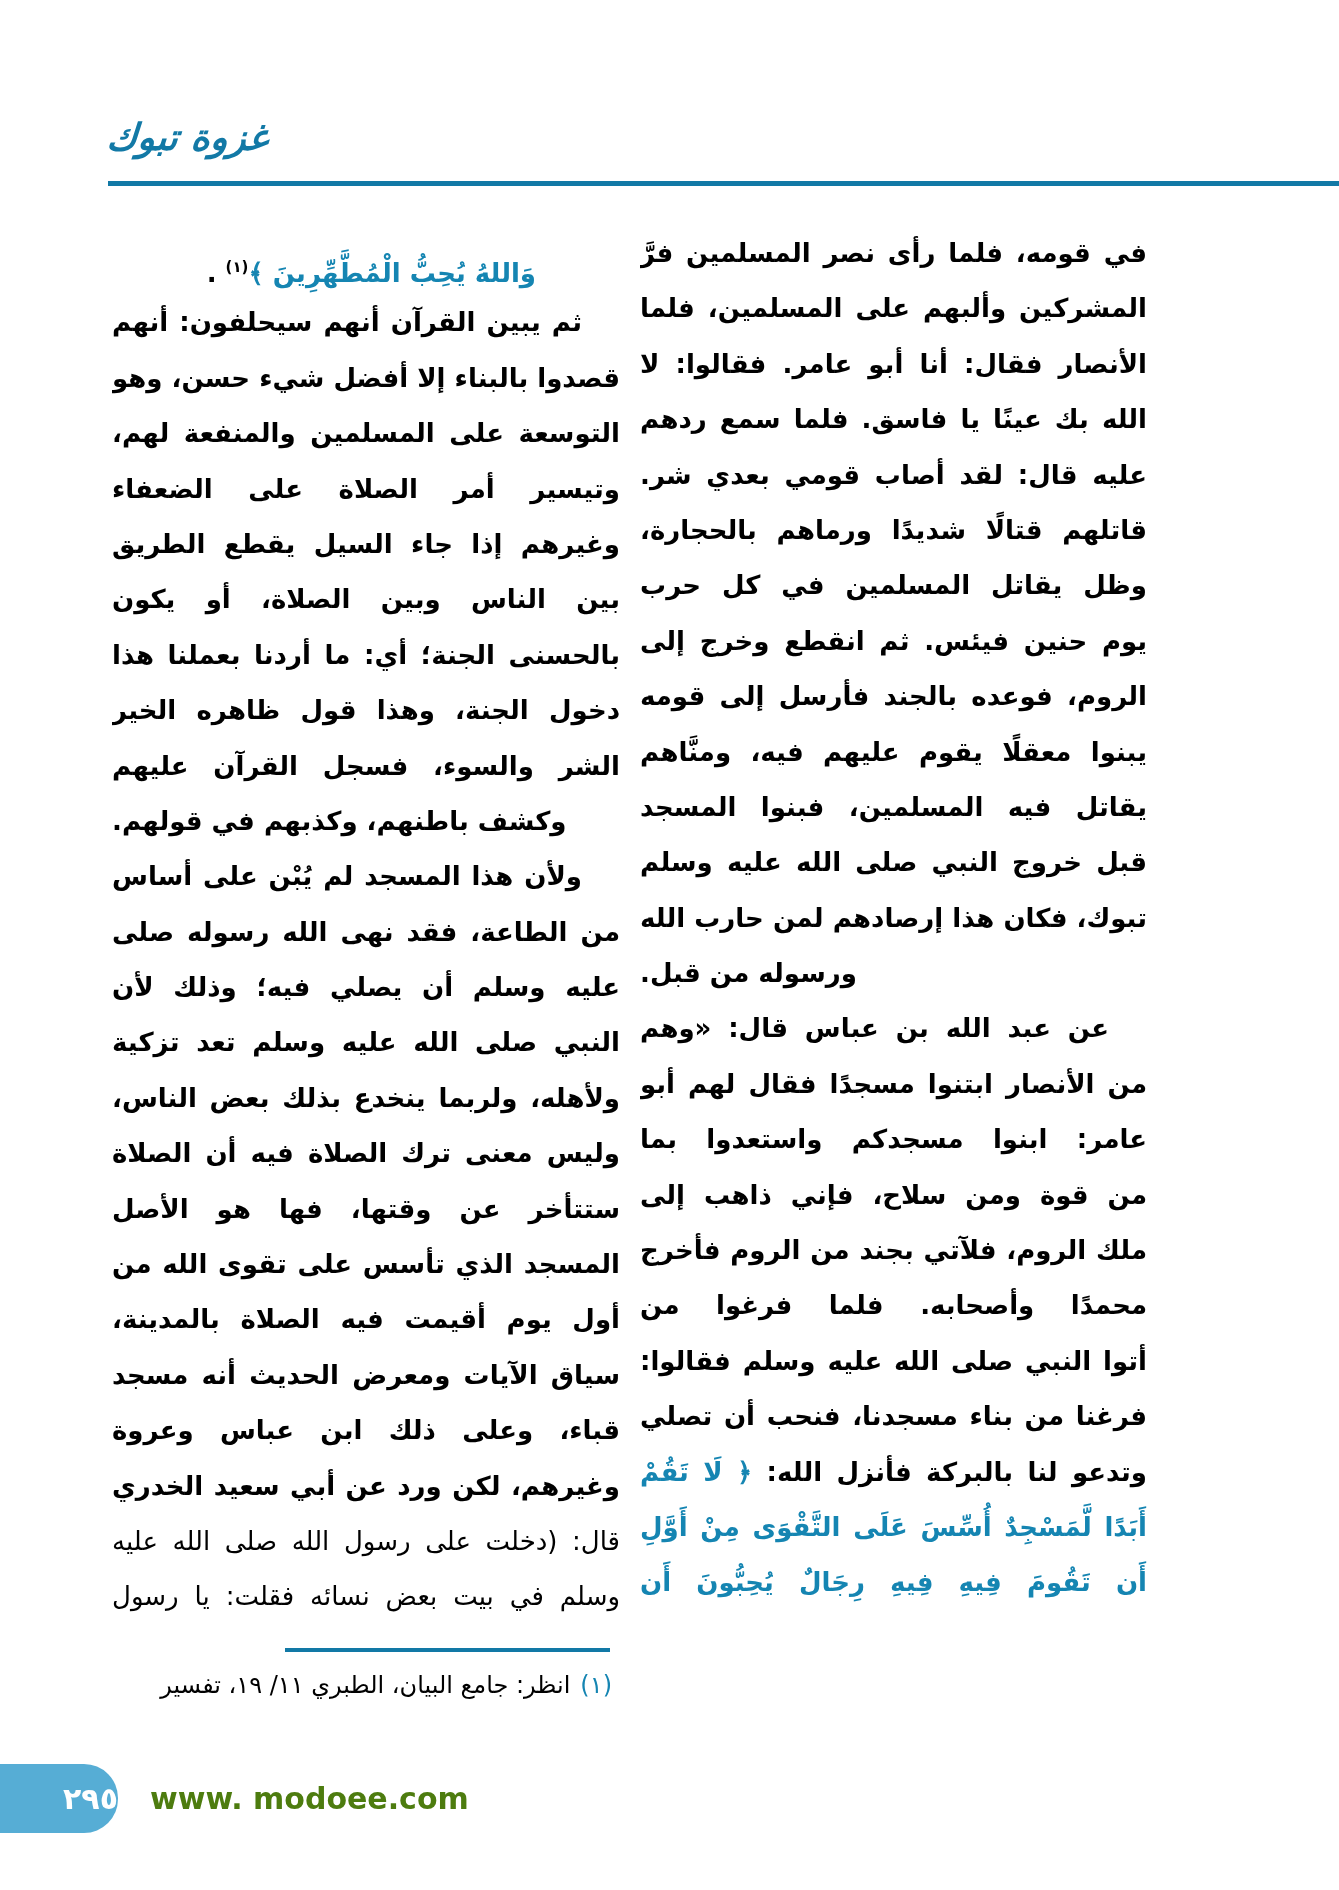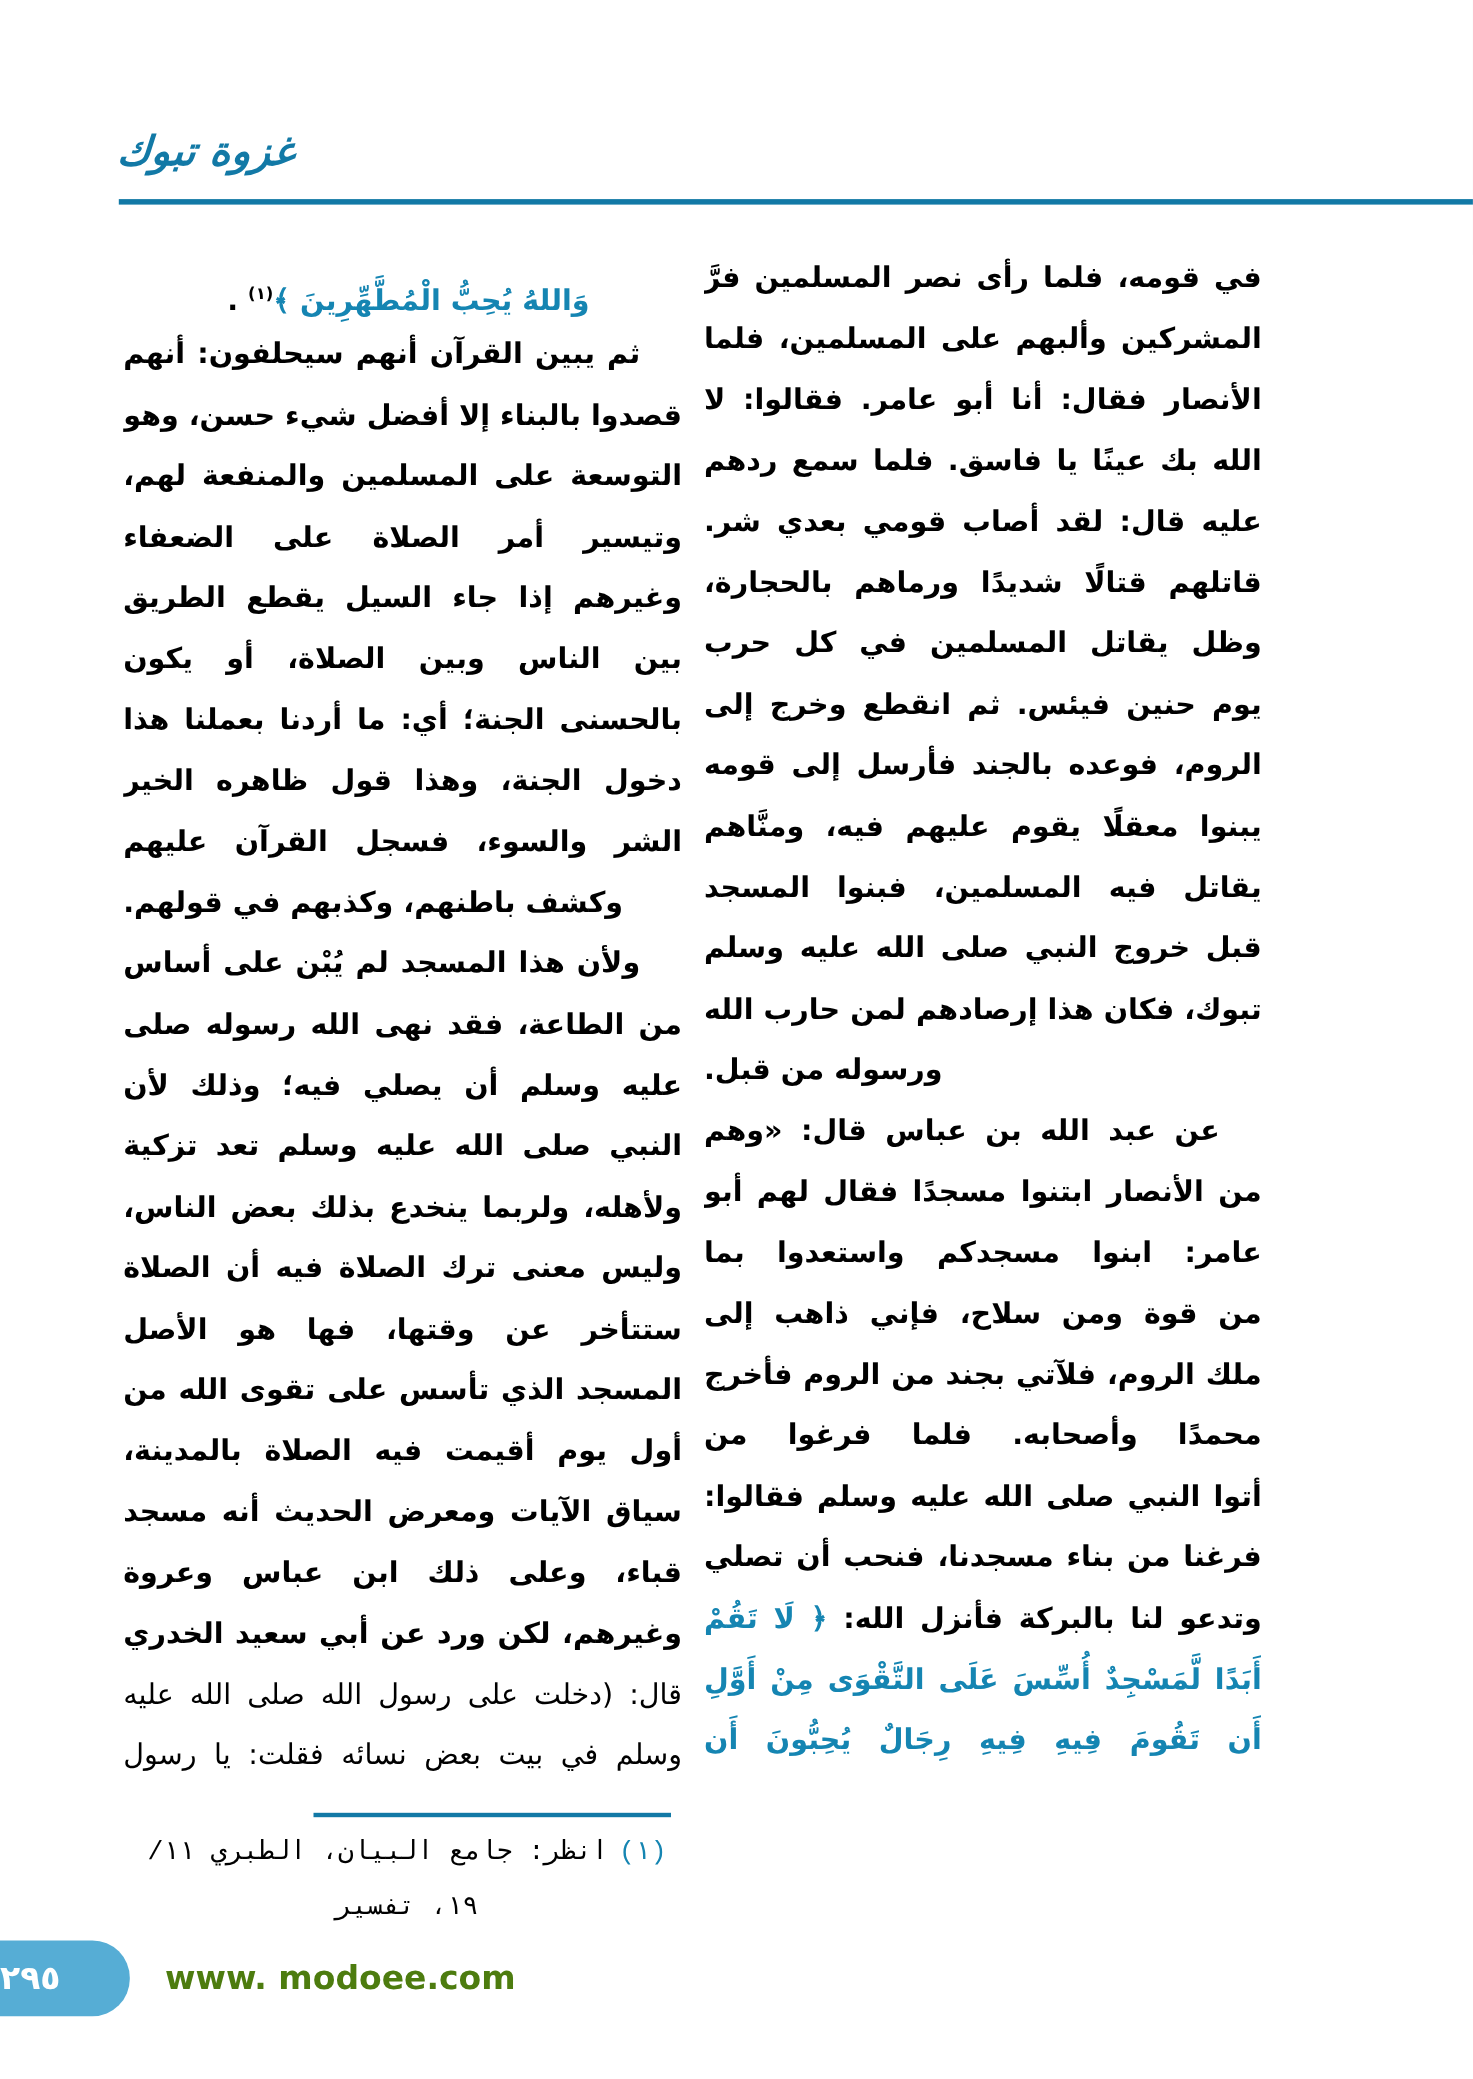--- a/index.html
+++ b/index.html
@@ -21,27 +21,27 @@
   .line.end{text-align:left;text-align-last:auto;}
   .line.vt{padding-right:84px;text-align:right;text-align-last:auto;}
   .line.light{font-weight:normal;}
   .q{color:#1585b2;}
   .b{color:#000;}
   .sup{font-size:15px;vertical-align:super;color:#000;}
 
   .fn-sep{position:absolute;left:285px;top:1648px;width:325px;height:4px;background:#1279a6;}
   .footnote{position:absolute;left:128px;top:1660px;width:484px;direction:rtl;
             font-size:24px;font-weight:normal;color:#000;}
-  .fn-line{line-height:50px;text-align:center;direction:rtl;font-family:Liberation Mono, monospace;}
+  .fn-line{line-height:50px;text-align:right;direction:rtl;}
   .fn-line.fn2{padding-right:76px;}
   .fn-marker{color:#1585b2;margin-left:10px;}
 
   .pill{position:absolute;left:0;top:1764px;width:118px;height:69px;background:#56add5;
         border-radius:0 34px 34px 0;color:#ffffff;font-size:30px;line-height:69px;
-        text-align:left;font-weight:bold;}
+        text-align:right;font-weight:bold;}
   .site{position:absolute;left:150px;top:1764px;height:69px;line-height:69px;
         font-size:30px;font-weight:bold;color:#4d7c0f;}
 </style>
 </head>
 <body>
 
 <div class="page">
 
   <div class="title">غزوة تبوك</div>
   <div class="rule"></div>

